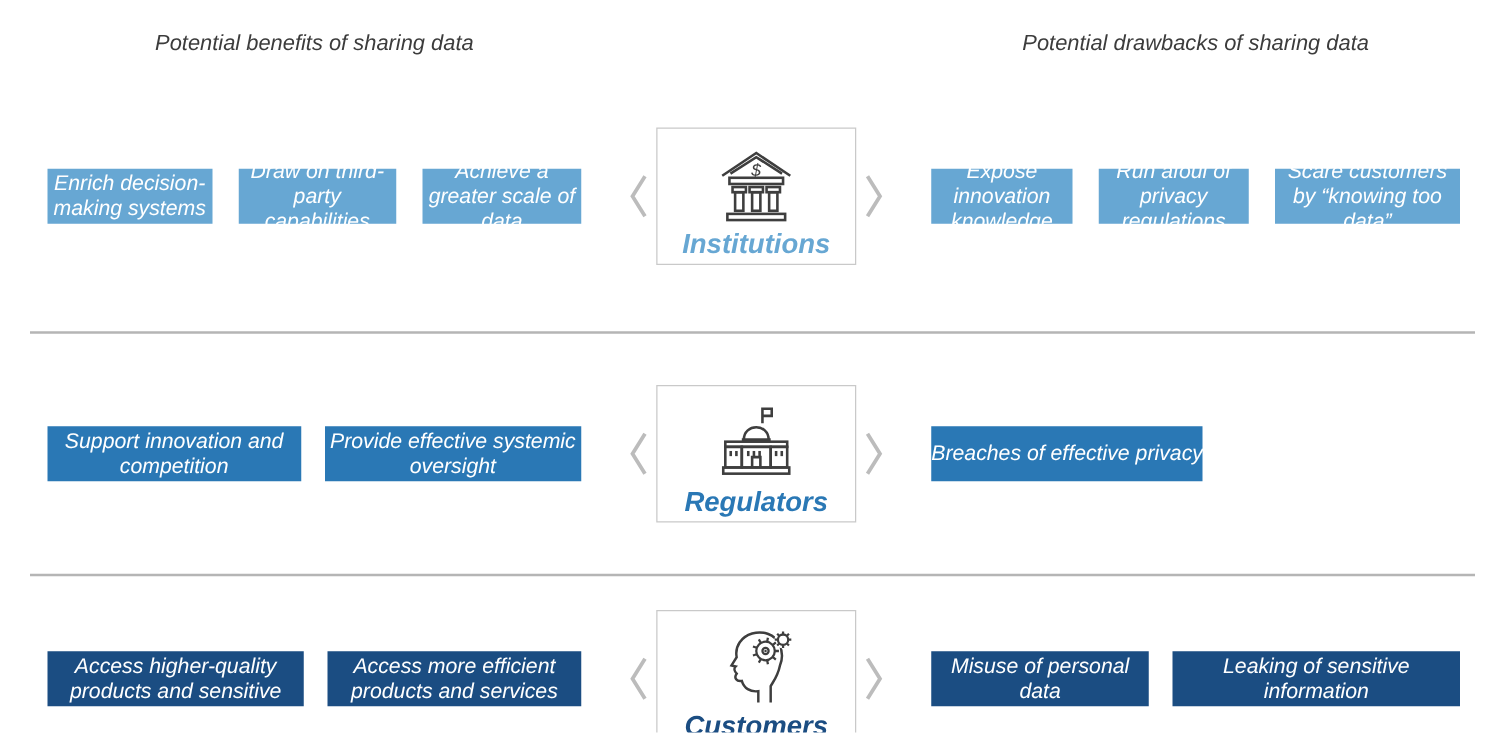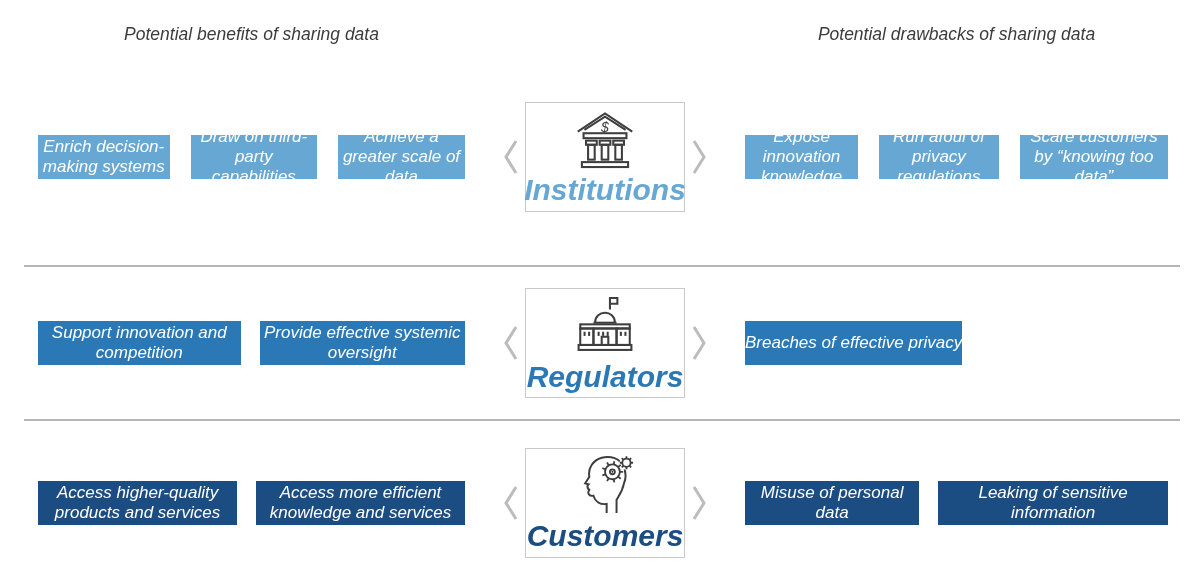--- a/index.html
+++ b/index.html
@@ -25,21 +25,21 @@
   .header {
     text-align: center;
     font-size: 17.5px;
     color: var(--header-text, #3c3c3c);
     line-height: 20px;
   }
 
   
   .row { align-items: center; }
   .row-1 { height: 217px; }
-  .row-2 { height: 152px; }
+  .row-2 { height: 192px; }
   .row-3 { height: 163px; }
 
   .divider {
     height: 2px;
     background: var(--divider, #b5b5b5);
     margin: 0 23px 0 24px;
   }
 
   
   .bars {
@@ -75,21 +75,21 @@
     border: 1px solid var(--box-border, #c9c9c9);
     box-sizing: border-box;
     display: flex;
     flex-direction: column;
     align-items: center;
     justify-content: flex-end;
     padding-bottom: 3px;
   }
   .icon { color: var(--icon-stroke, #3e3e3e); margin-bottom: 1px; }
   .label {
-    font-size: 30px;
+    font-size: 22px;
     font-weight: bold;
     line-height: 1.15;
     color: var(--row-color, #4a90c4);
   }
 </style>
 </head>
 <body>
 
 <div class="page">
 
@@ -180,22 +180,22 @@
     </div>
     <div class="bars">
       <div class="bar">Breaches of effective privacy</div>
     </div>
   </section>
 
   <div class="divider"></div>
 
   <section class="grid-row row row-3" style="--row-color: #1b4d82;">
     <div class="bars">
-      <div class="bar">Access higher-quality products and services</div>
-      <div class="bar">Access more efficient knowledge and services</div>
+      <div class="bar">Access higher-quality products and sensitive</div>
+      <div class="bar">Access more efficient products and services</div>
     </div>
     <div class="center-col">
       <svg class="chevron" width="16" height="38" viewBox="0 0 16 38">
         <polyline points="13,3 3,19 13,35" fill="none" stroke="currentColor" stroke-width="3"></polyline>
       </svg>
       <div class="box">
         <svg class="icon" width="66" height="66" viewBox="0 0 80 80">
           <path d="M42 74 L42 63 C34 64 28 60 26 53 C21 54 18 50 21 46 C19 44 18 41 20 39 L16 38 L21 30 C19 19 26 10 36 7 C47 4 58 8 62 17 C65 23 66 31 63 38 C61 48 57 53 54 58 L54 74" fill="none" stroke="currentColor" stroke-width="2.4"></path>
           <circle cx="49" cy="24" r="14" fill="#ffffff" stroke="none"></circle>
           <circle cx="66" cy="13" r="8.5" fill="#ffffff" stroke="none"></circle>

